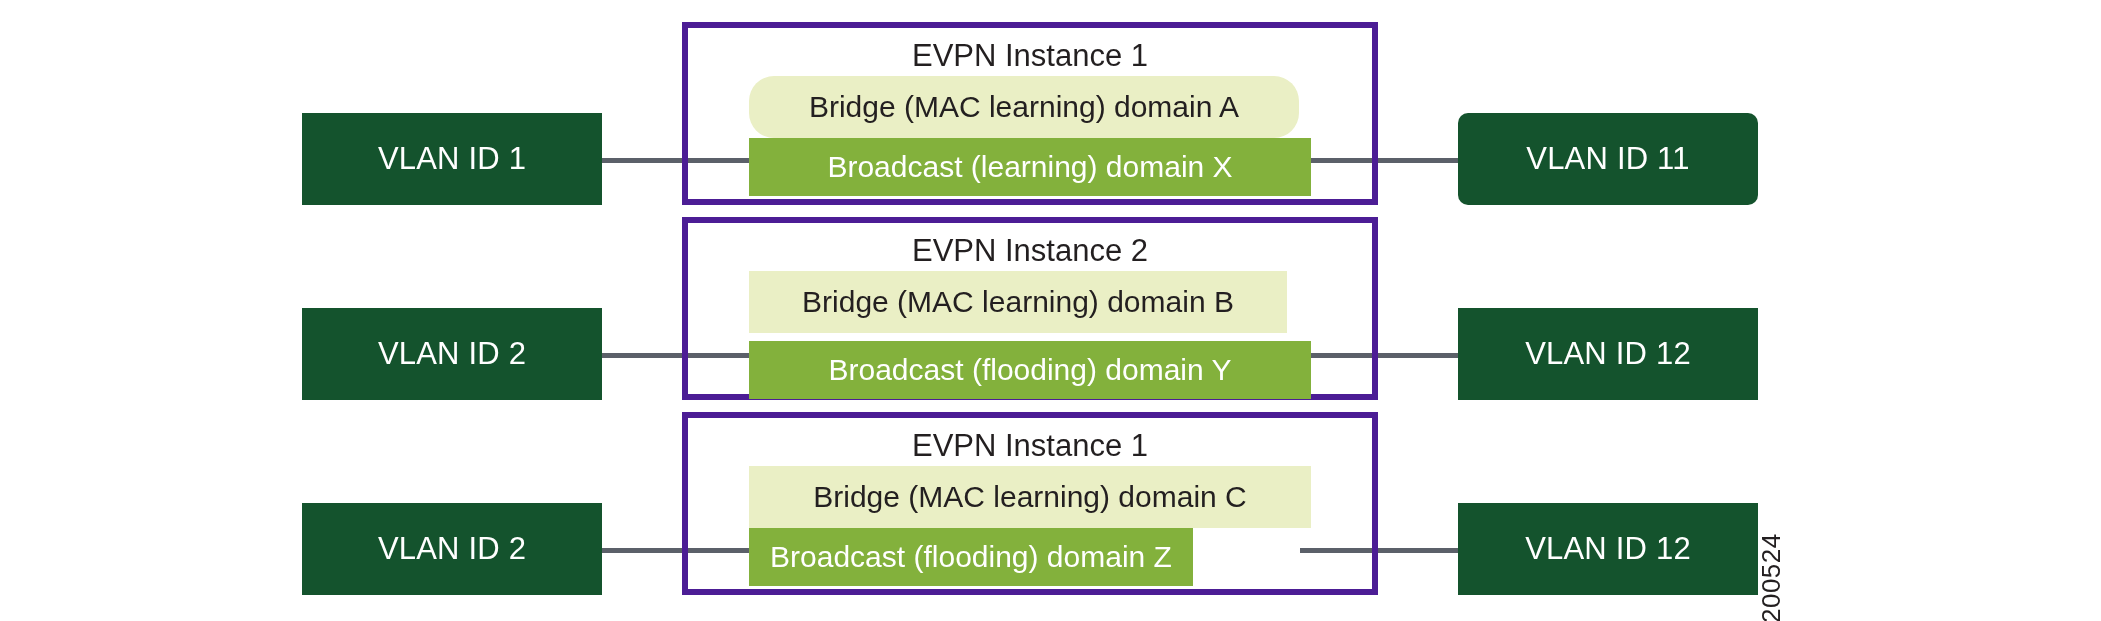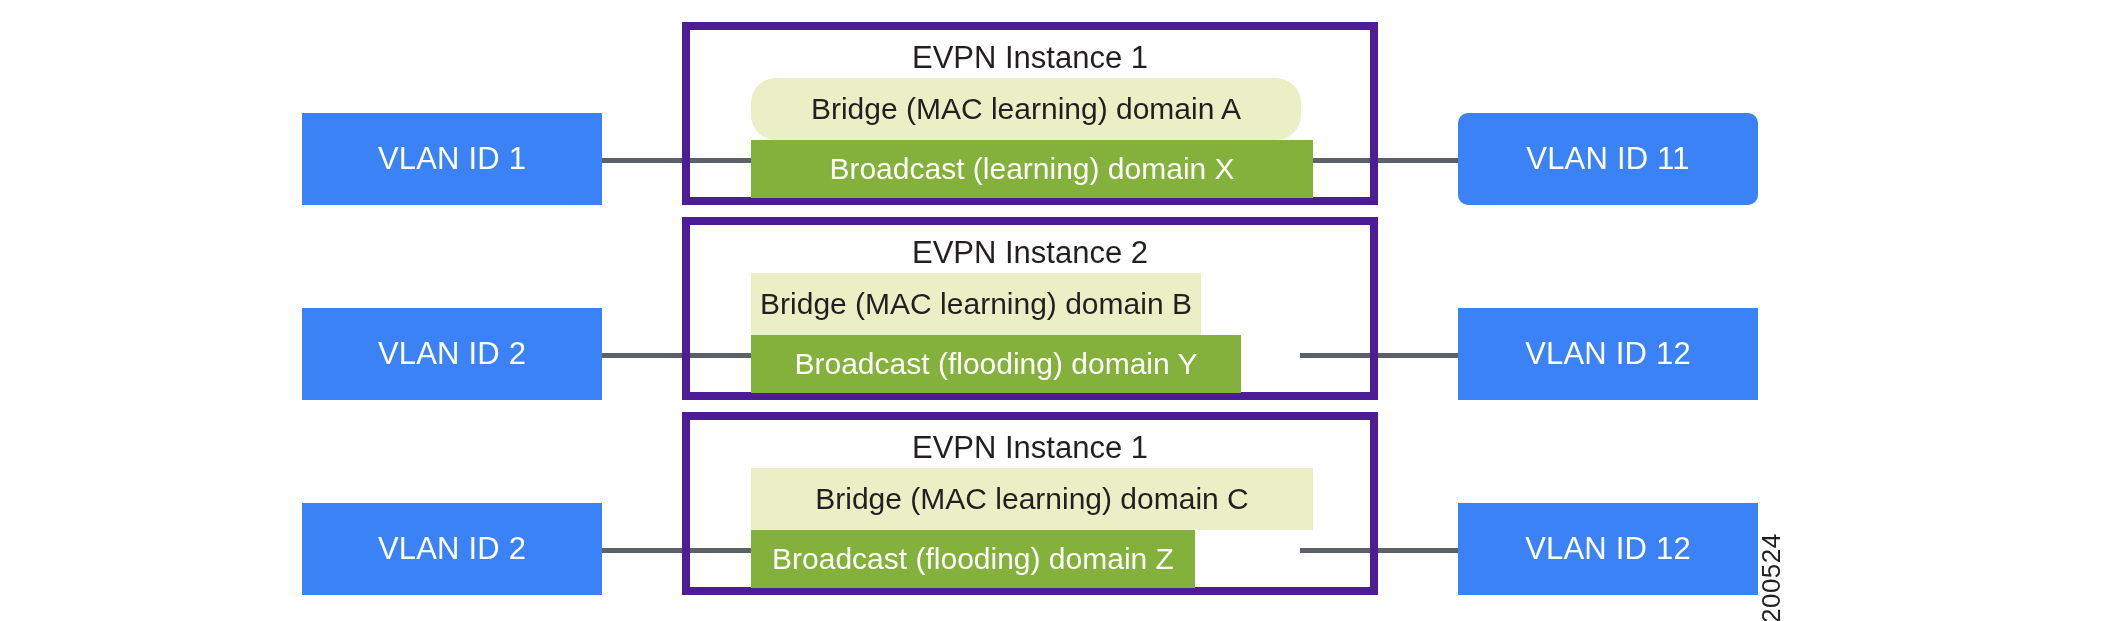--- a/index.html
+++ b/index.html
@@ -14,41 +14,41 @@
     position: relative;
     width: 2101px;
     height: 621px;
     background: #ffffff;
     overflow: hidden;
   }
 
   
   .vlan-box {
     position: absolute;
-    background: #3b82f6;
+    background: #14532d;
     color: #ffffff;
     display: flex;
     align-items: center;
     justify-content: center;
     font-size: 31px;
     letter-spacing: 0.2px;
     box-sizing: border-box;
   }
 
   
   .connector {
     position: absolute;
     height: 5px;
     background: #5b6069;
   }
 
   
   .evpn-box {
     position: absolute;
-    border: 8px solid #4c1d95;
+    border: 6px solid #4c1d95;
     box-sizing: border-box;
     background: transparent;
   }
   .evpn-title {
     position: absolute;
     left: 0;
     right: 0;
     text-align: center;
     font-size: 31px;
     color: #231f20;
@@ -113,24 +113,24 @@
 
   <div class="connector" style="left:600px; top:353px; width:160px;"></div>
   <div class="connector" style="left:1300px; top:353px; width:160px;"></div>
 
   <div class="vlan-box" style="left:302px; top:308px; width:300px; height:92px;">
     <span>VLAN ID 2</span>
   </div>
 
   <div class="evpn-box" style="left:682px; top:217px; width:696px; height:183px;">
     <div class="evpn-title" style="top:10px;">EVPN Instance 2</div>
-    <div class="band bridge" style="left:61px; top:48px; width:450px; height:62px;justify-content:center;">
+    <div class="band bridge" style="left:61px; top:48px; width:538px; height:62px;justify-content:center;">
       <span>Bridge (MAC learning) domain B</span>
     </div>
-    <div class="band broadcast" style="left:61px; top:110px; width:490px; height:58px;">
+    <div class="band broadcast" style="left:61px; top:118px; width:562px; height:58px;">
       <span>Broadcast (flooding) domain Y</span>
     </div>
   </div>
 
   <div class="vlan-box" style="left:1458px; top:308px; width:300px; height:92px;">
     <span>VLAN ID 12</span>
   </div>
 
   <div class="connector" style="left:600px; top:548px; width:160px;"></div>
   <div class="connector" style="left:1300px; top:548px; width:160px;"></div>

